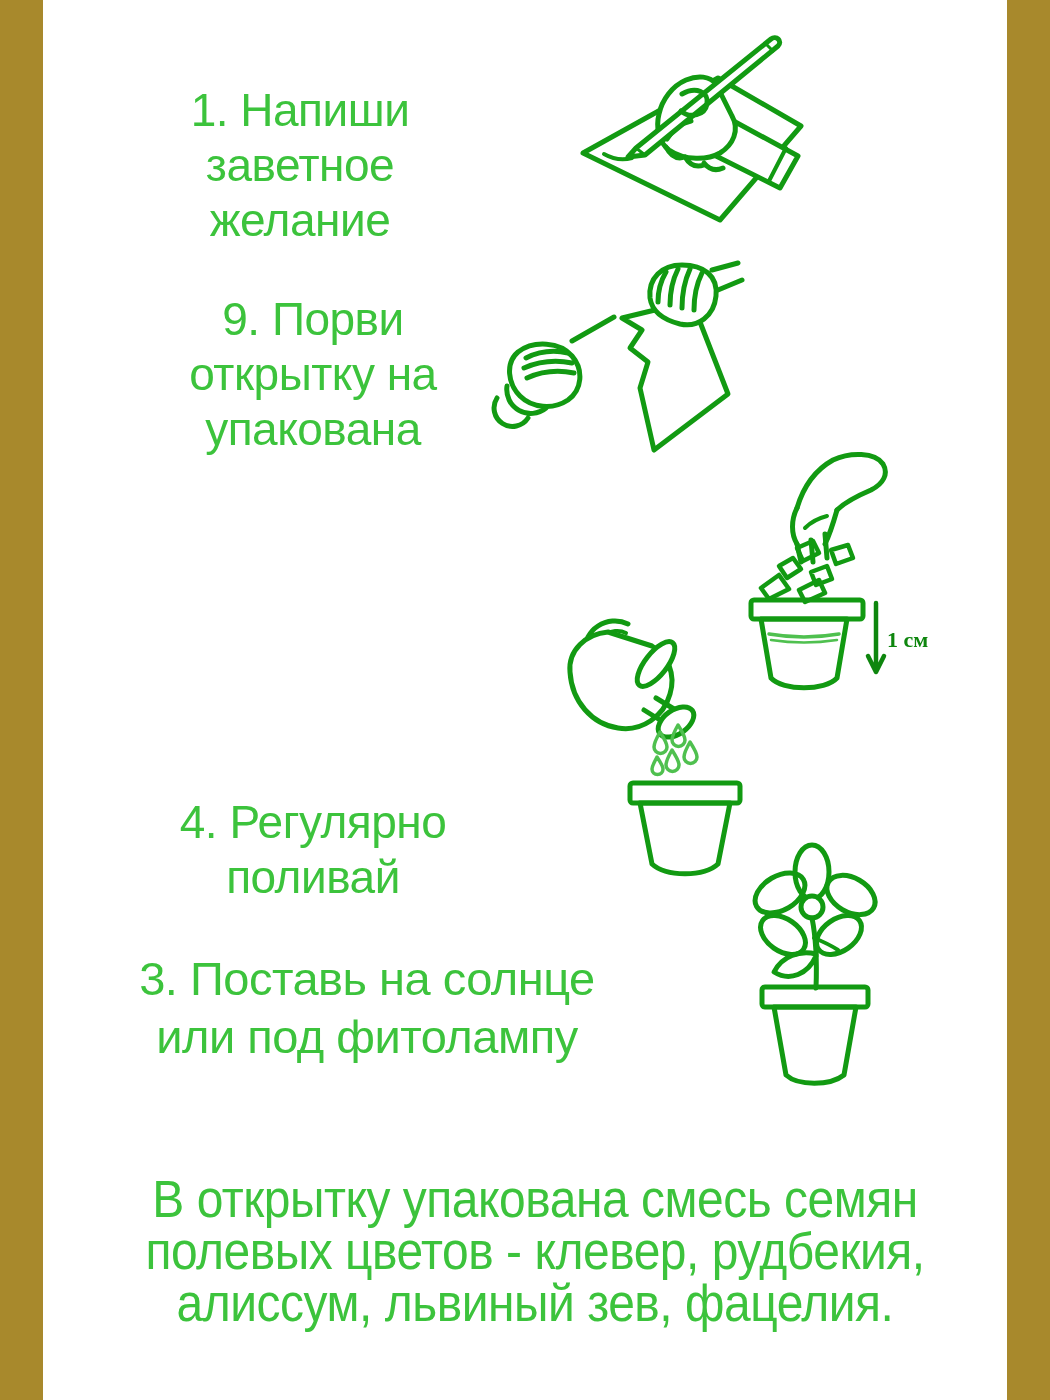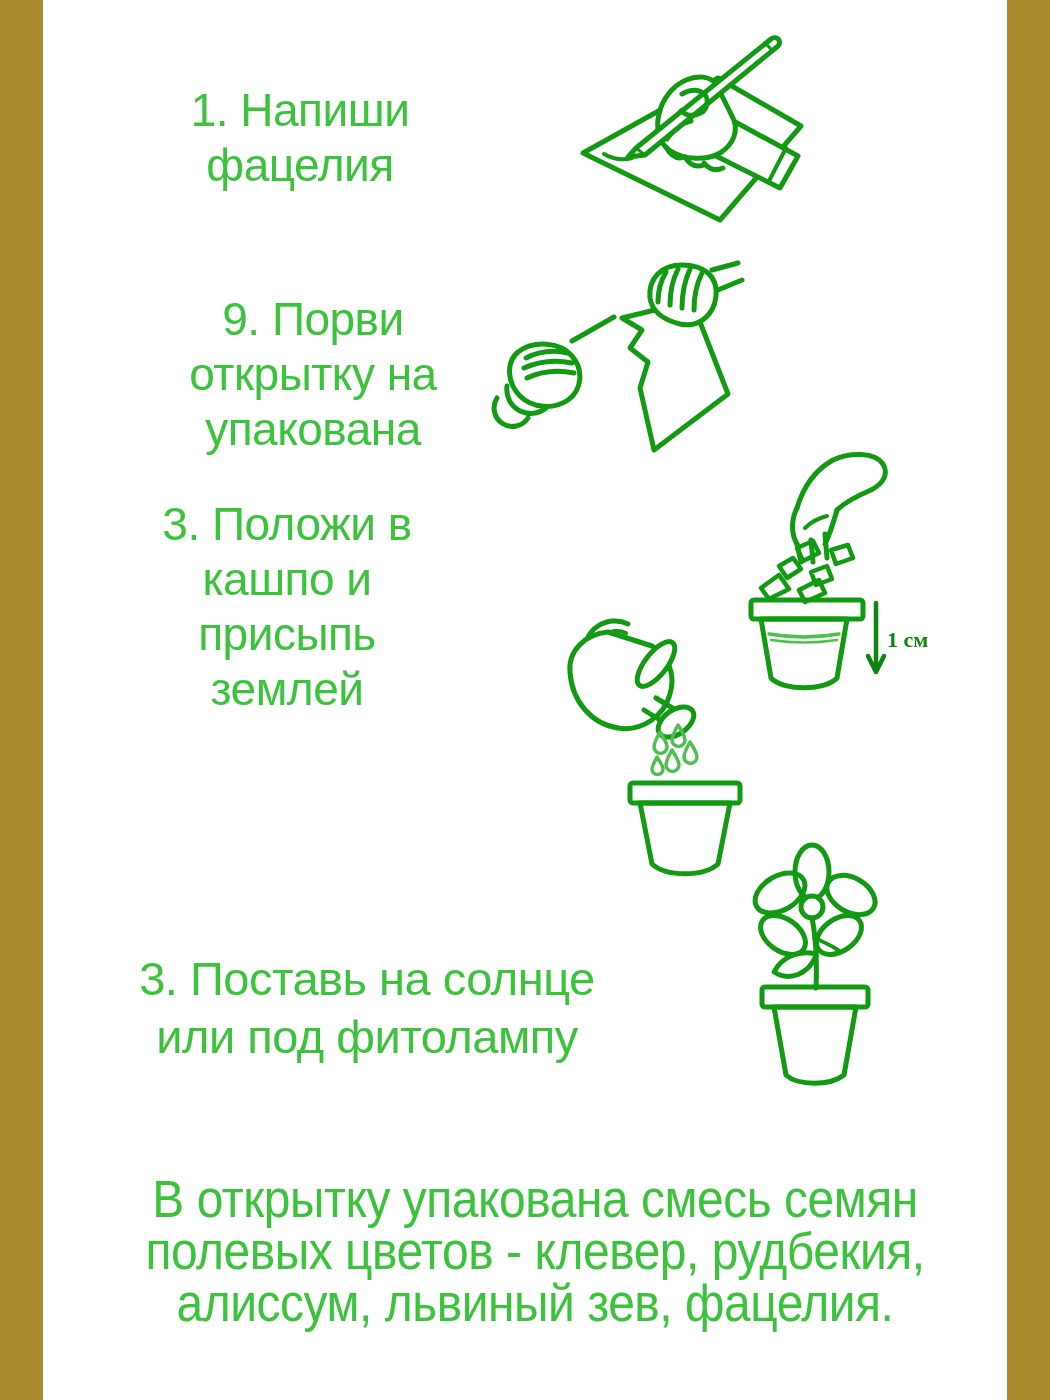--- a/index.html
+++ b/index.html
@@ -58,21 +58,22 @@
 </head>
 <body>
 
 <div class="page">
 
   <div class="side-stripe left"></div>
   <div class="side-stripe right"></div>
 
   <div class="step-text" style="left:90px;top:83px;width:420px;">
     <div>1. Напиши</div>
-    <div>фацелия</div>
+    <div>заветное</div>
+    <div>желание</div>
   </div>
 
   <div class="art" style="left:570px;top:20px;width:280px;height:215px;">
     <svg viewBox="0 0 280 215">
       <g class="lineart">
         <path d="M13,133 L148,58 L231,106 L150,200 Z"></path>
         <path stroke-width="4" d="M34,134 Q48,142 62,138"></path>
         <path class="whitefill" d="M158,98 L228,136 L210,168 L138,132 Z"></path>
         <path stroke-width="4" d="M216,128 L199,161"></path>
         <path class="whitefill" d="M150,133 C138,140 115,141 99,130 C88,122 86,106 89,94 C92,80 102,66 116,60 C128,55 140,56 146,64 L162,96 C170,110 163,125 150,133 Z"></path>
@@ -100,26 +101,20 @@
         <path class="whitefill" d="M160,38 C158,18 172,5 192,5 C214,5 228,16 226,36 C224,56 208,68 190,64 C174,60 162,52 160,38 Z"></path>
         <path d="M176,12 C170,22 168,32 168,42 M188,9 C182,21 180,33 180,45 M200,9 C194,22 192,36 192,48 M212,13 C206,25 204,39 204,50"></path>
         <path d="M222,10 L248,3 M228,30 L252,20"></path>
         <path class="whitefill" d="M28,92 C44,80 70,82 82,96 C94,110 92,130 78,140 C63,150 42,148 30,136 C18,124 15,103 28,92 Z"></path>
         <path d="M36,98 Q56,88 78,93 M34,108 Q57,98 82,103 M37,118 Q59,108 84,113"></path>
         <path d="M17,126 A24,24 0 0 0 56,148 M7,138 A18,18 0 0 0 38,158"></path>
       </g>
     </svg>
   </div>
 
-  <div class="step-text" style="left:77px;top:497px;width:420px;">
-    <div>3. Положи в</div>
-    <div>кашпо и</div>
-    <div>присыпь</div>
-    <div>землей</div>
-  </div>
 
   <div class="art" style="left:745px;top:450px;width:195px;height:260px;">
     <svg viewBox="0 0 195 260">
       <g class="lineart">
         <path d="M52,58 C58,38 70,20 88,10 C105,2 130,2 138,14 C144,24 138,34 126,40 C112,46 100,52 92,60"></path>
         <path d="M52,58 C46,70 46,84 52,94"></path>
         <path d="M52,94 L56,112 M66,90 L68,112 M80,84 L82,108"></path>
         <path d="M92,60 C88,74 84,86 80,94"></path>
         <path stroke-width="4" d="M60,78 C66,72 74,68 82,66"></path>
         <path stroke-width="4.5" d="M52,98 l16,-7 l6,12 l-16,8 Z M86,100 l17,-5 l5,13 l-17,6 Z M34,116 l14,-8 l8,11 l-14,9 Z M66,122 l16,-6 l5,13 l-16,6 Z"></path>
@@ -149,20 +144,24 @@
           <path d="M116,138 c-4,7 -6,11 -6,15 a6.5,6.5 0 0 0 13,0 c0,-4 -2.5,-8 -7,-15 Z"></path>
           <path d="M134,130 c-4,7 -6,11 -6,15 a6.5,6.5 0 0 0 13,0 c0,-4 -2.5,-8 -7,-15 Z"></path>
           <path d="M101,145 c-3,6 -5,9 -5,12 a5.5,5.5 0 0 0 11,0 c0,-3 -2,-6 -6,-12 Z"></path>
         </g>
         <rect x="74" y="171" width="110" height="20" rx="3"></rect>
         <path d="M84,191 L174,191 L162,252 C148,265 110,265 96,252 Z"></path>
       </g>
     </svg>
   </div>
 
+  <div class="step-text" style="left:103px;top:795px;width:420px;">
+    <div>4. Регулярно</div>
+    <div>поливай</div>
+  </div>
 
   <div class="art" style="left:742px;top:838px;width:150px;height:265px;">
     <svg viewBox="0 0 150 265">
       <g class="lineart">
         <ellipse cx="70" cy="34" rx="17" ry="27"></ellipse>
         <ellipse cx="38" cy="55" rx="27" ry="17" transform="rotate(-30 38 55)"></ellipse>
         <ellipse cx="109" cy="57" rx="26" ry="17" transform="rotate(30 109 57)"></ellipse>
         <ellipse cx="41" cy="97" rx="25" ry="16" transform="rotate(35 41 97)"></ellipse>
         <ellipse cx="97" cy="97" rx="25" ry="16" transform="rotate(-35 97 97)"></ellipse>
         <circle cx="70" cy="69" r="11" class="whitefill"></circle>

